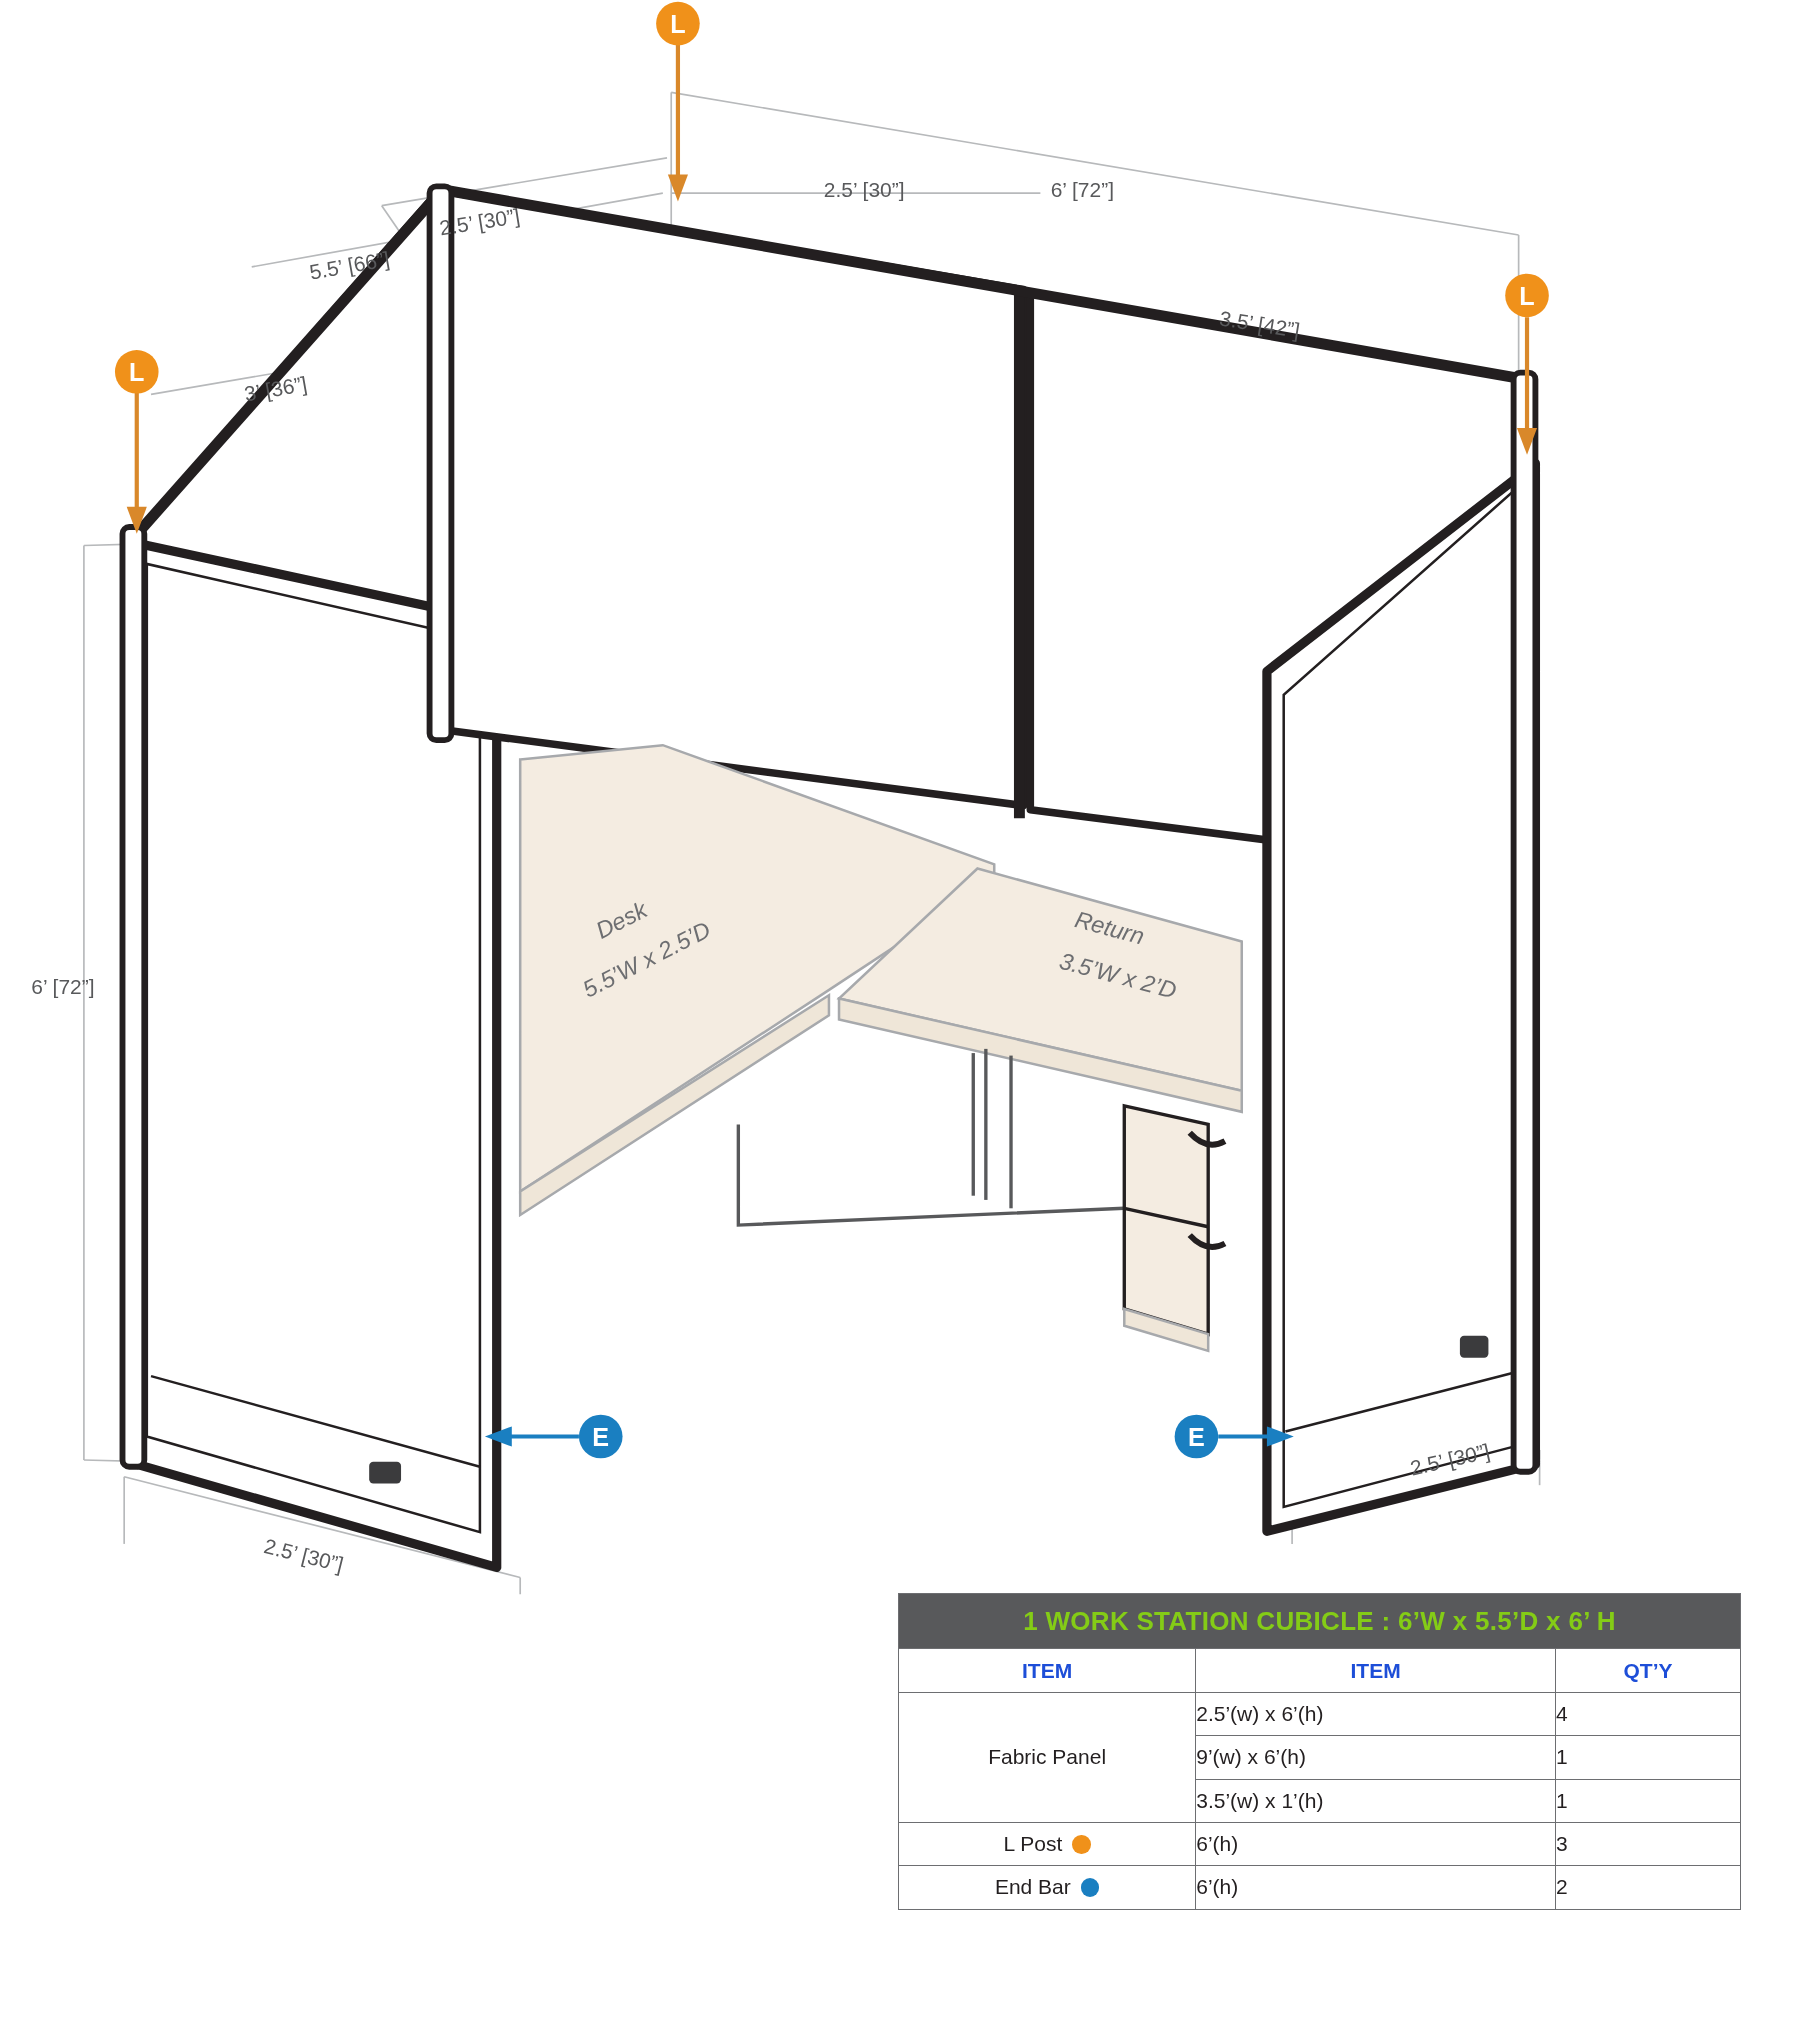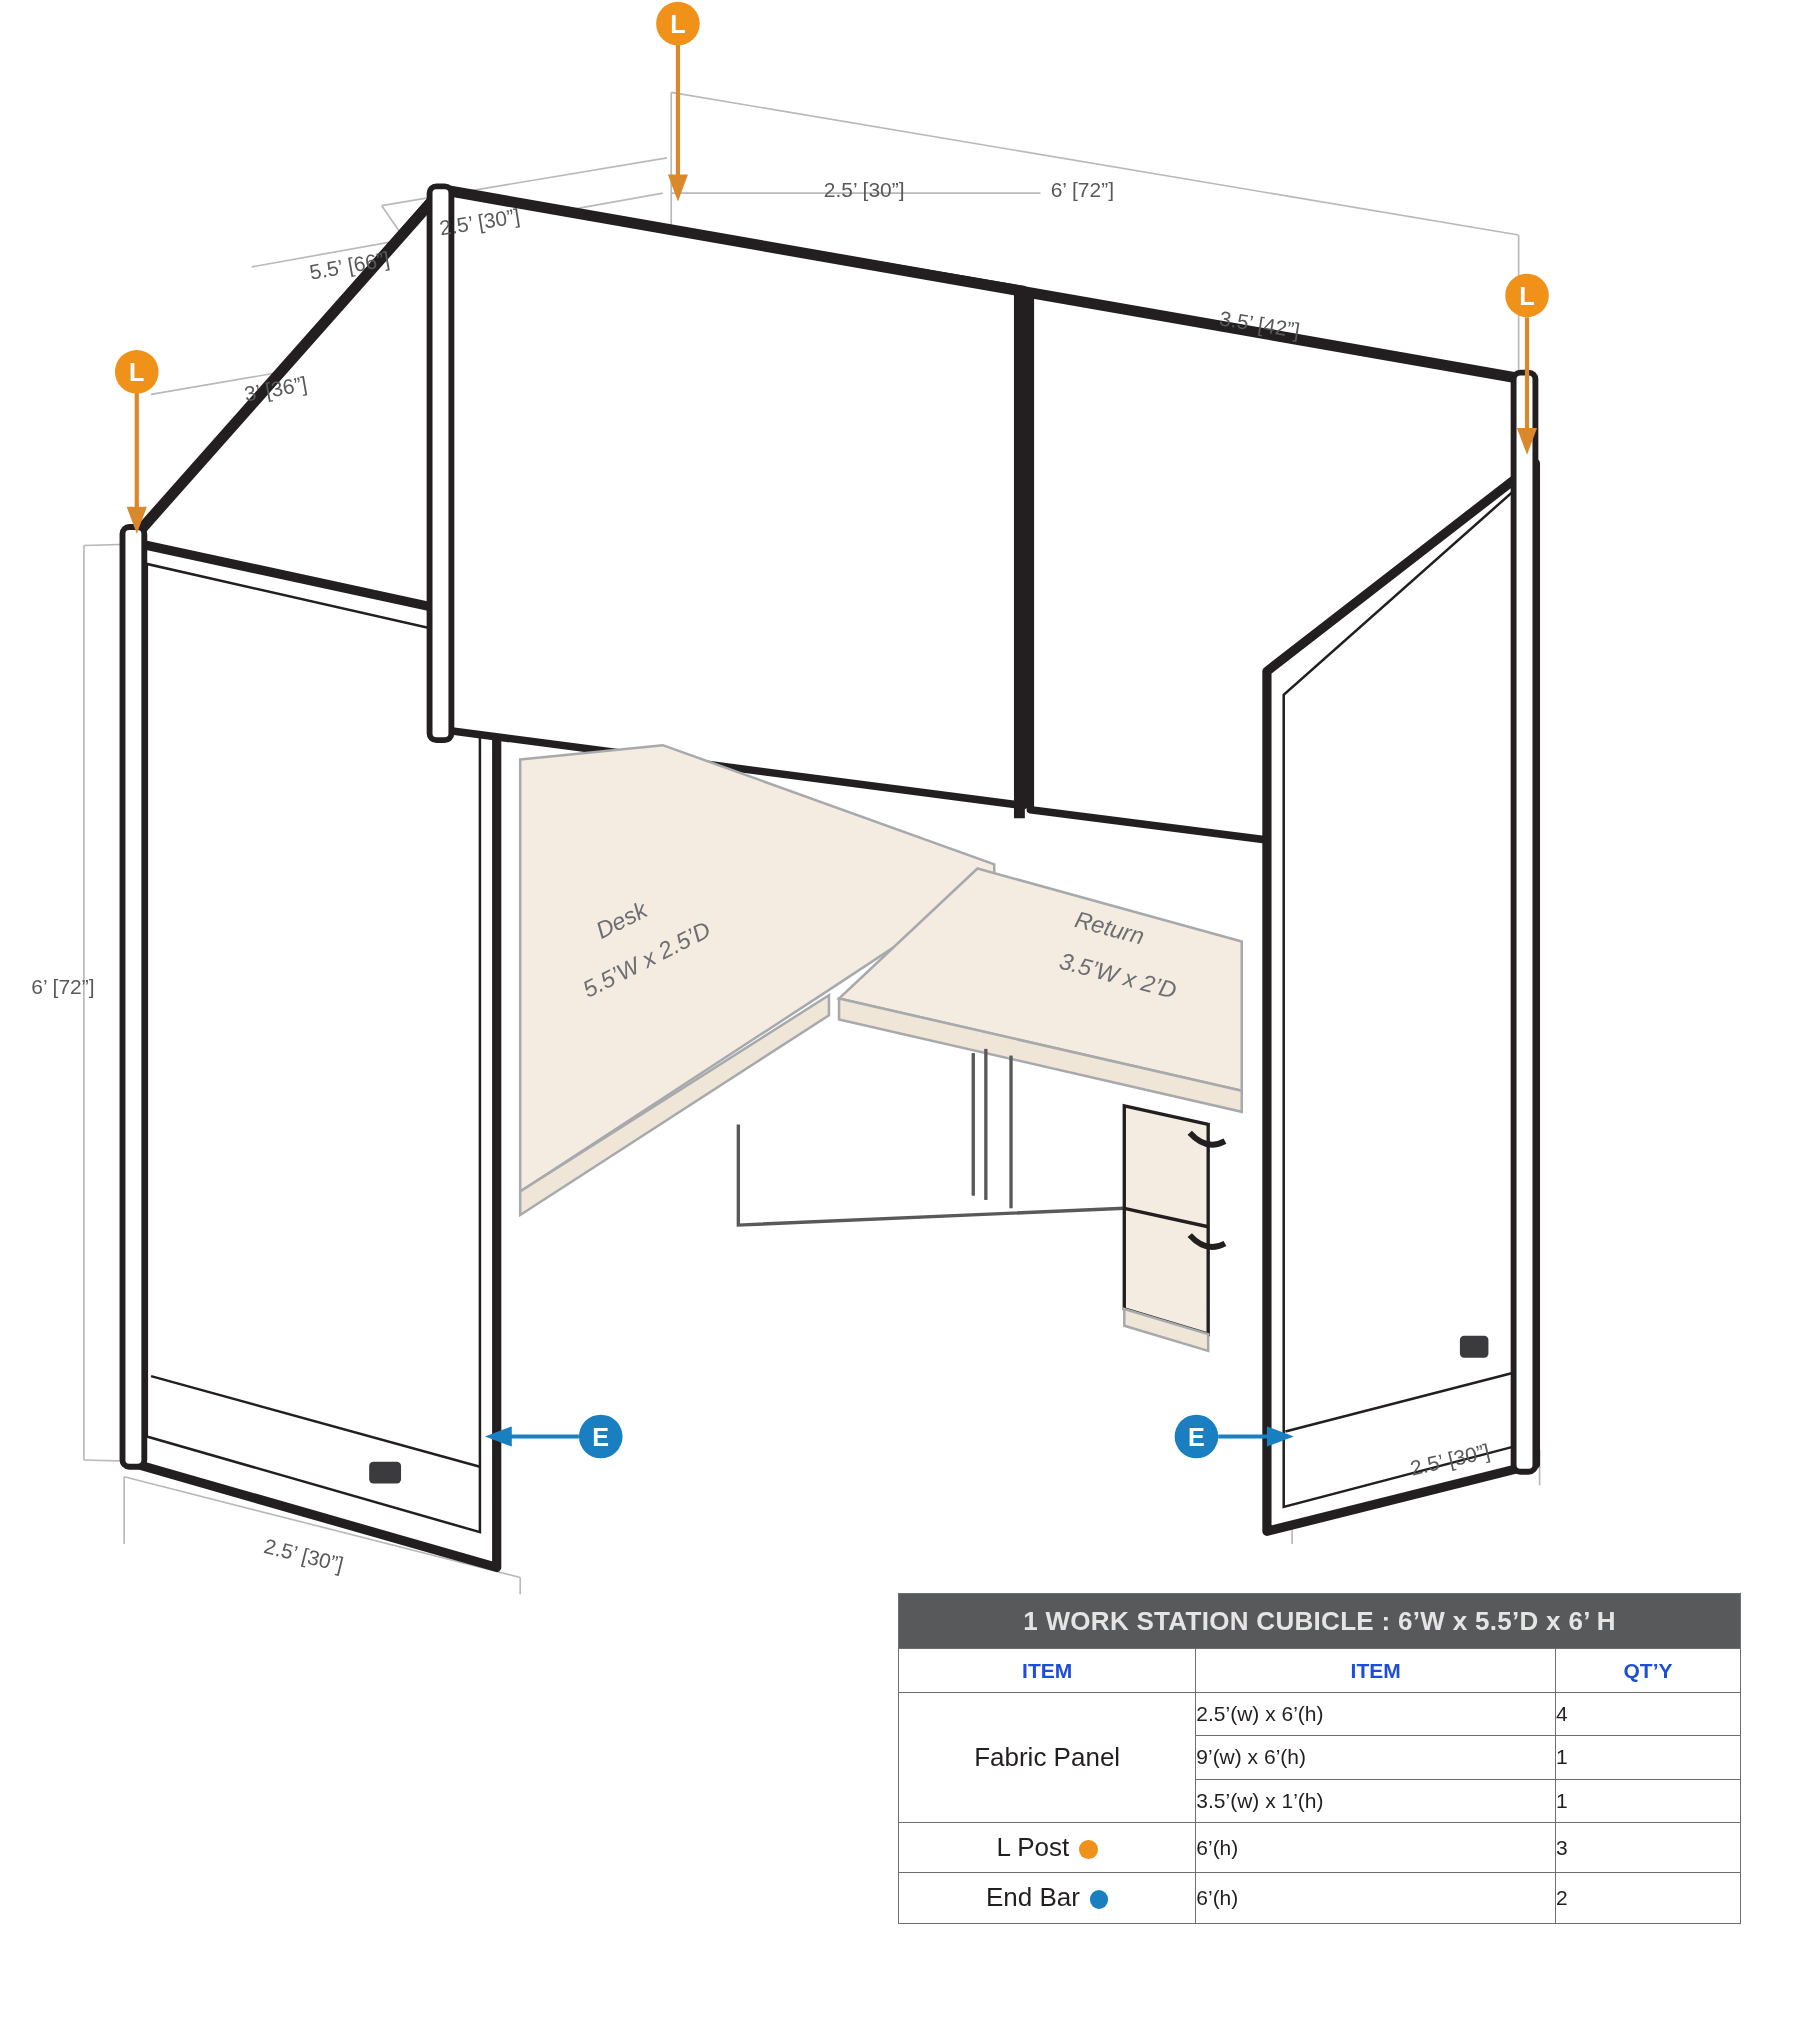--- a/index.html
+++ b/index.html
@@ -6,24 +6,24 @@
   body{width:1819px;height:2034px;position:relative;font-family:"Liberation Sans",sans-serif;color:#231f20;overflow:hidden;}
   .stage{position:absolute;inset:0;}
   svg.drawing{position:absolute;left:0;top:0;width:1819px;height:2034px;}
   .dimtext{font-family:"Liberation Sans",sans-serif;font-size:25px;fill:#58595b;}
   .surftext{font-family:"Liberation Sans",sans-serif;font-size:28px;fill:#6d6e71;font-style:italic;}
   .badge-txt{font-family:"Liberation Sans",sans-serif;font-size:30px;font-weight:bold;fill:#ffffff;}
 
   
   .spec-table{position:absolute;left:898px;top:1593px;width:843px;border-collapse:collapse;}
   .spec-table td,.spec-table th{border:0.8px solid #6d6e71;font-family:"Liberation Sans",sans-serif;}
-  .spec-title{background:#58595b;color:#e5e5e5;font-size:26px;font-weight:bold;text-align:center;padding:11.7px 0;letter-spacing:0.3px;border:0.8px solid #58595b;}
+  .spec-title{background:#58595b;color:#84cc16;font-size:26px;font-weight:bold;text-align:center;padding:11.7px 0;letter-spacing:0.3px;border:0.8px solid #58595b;}
   .spec-head{font-size:21px;font-weight:bold;text-align:center;padding:9.2px 0;color:#1d4ed8;}
   .spec-cell{font-size:21px;text-align:left;padding:9.2px 0;color:#231f20;}
-  .spec-item{font-size:26px;text-align:center;padding:9.2px 0;color:#231f20;}
+  .spec-item{font-size:21px;text-align:center;padding:9.2px 0;color:#231f20;}
   .dot{display:inline-block;width:18.5px;height:18.5px;border-radius:50%;vertical-align:-2.5px;margin-left:10px;}
   .dot-orange{background:#f0911a;}
   .dot-blue{background:#1a7fc1;}
 </style>
 </head>
 <body>
 
 <div class="stage">
 
 <svg class="drawing" viewBox="0 0 2168 2424">

